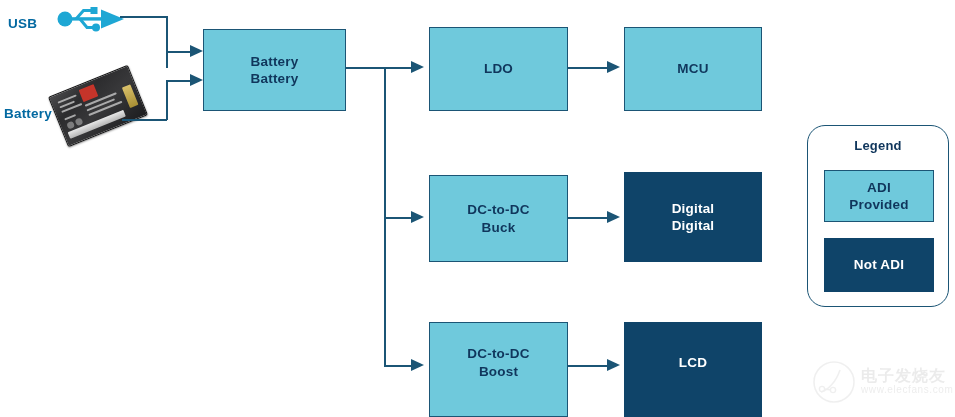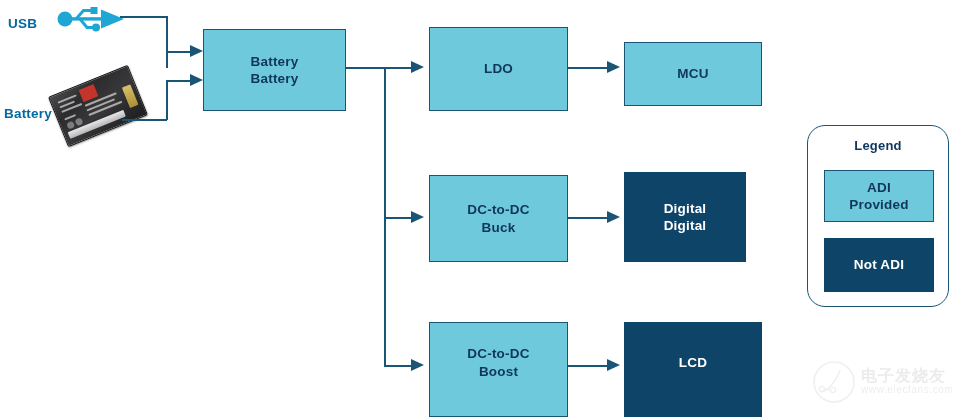--- a/index.html
+++ b/index.html
@@ -241,35 +241,35 @@
   <div class="line-h" style="left:384px; top:365px; width:29px;"></div>
   <div class="arrow-head" style="left:411px; top:358.5px;"></div>
 
   <div class="block adi" style="left:429px; top:27px; width:139px; height:84px;">
     <span>LDO</span>
   </div>
 
   <div class="line-h" style="left:568px; top:67px; width:41px;"></div>
   <div class="arrow-head" style="left:607px; top:60.5px;"></div>
 
-  <div class="block adi" style="left:624px; top:42px; width:138px; height:64px;">
+  <div class="block adi" style="left:624px; top:27px; width:138px; height:84px;">
     <span>MCU</span>
   </div>
 
   <div class="block adi" style="left:429px; top:175px; width:139px; height:87px;">
     <span>
       <span>DC-to-DC</span><br>
       <span>Buck</span>
     </span>
   </div>
 
   <div class="line-h" style="left:568px; top:217px; width:41px;"></div>
   <div class="arrow-head" style="left:607px; top:210.5px;"></div>
 
-  <div class="block notadi" style="left:624px; top:172px; width:122px; height:90px;align-items:center;">
+  <div class="block notadi" style="left:624px; top:172px; width:138px; height:90px;align-items:center;">
     <span>
       <span>Digital</span><br>
       <span>Digital</span>
     </span>
   </div>
 
   <div class="block adi" style="left:429px; top:322px; width:139px; height:95px;">
     <span style="margin-bottom:14px;">
       <span>DC-to-DC</span><br>
       <span>Boost</span>

